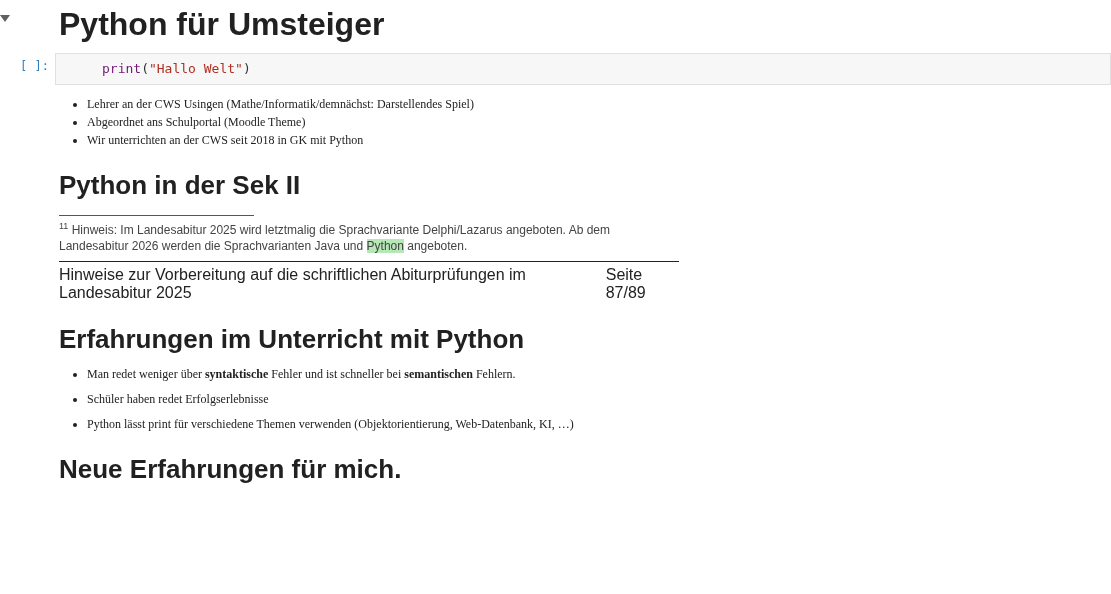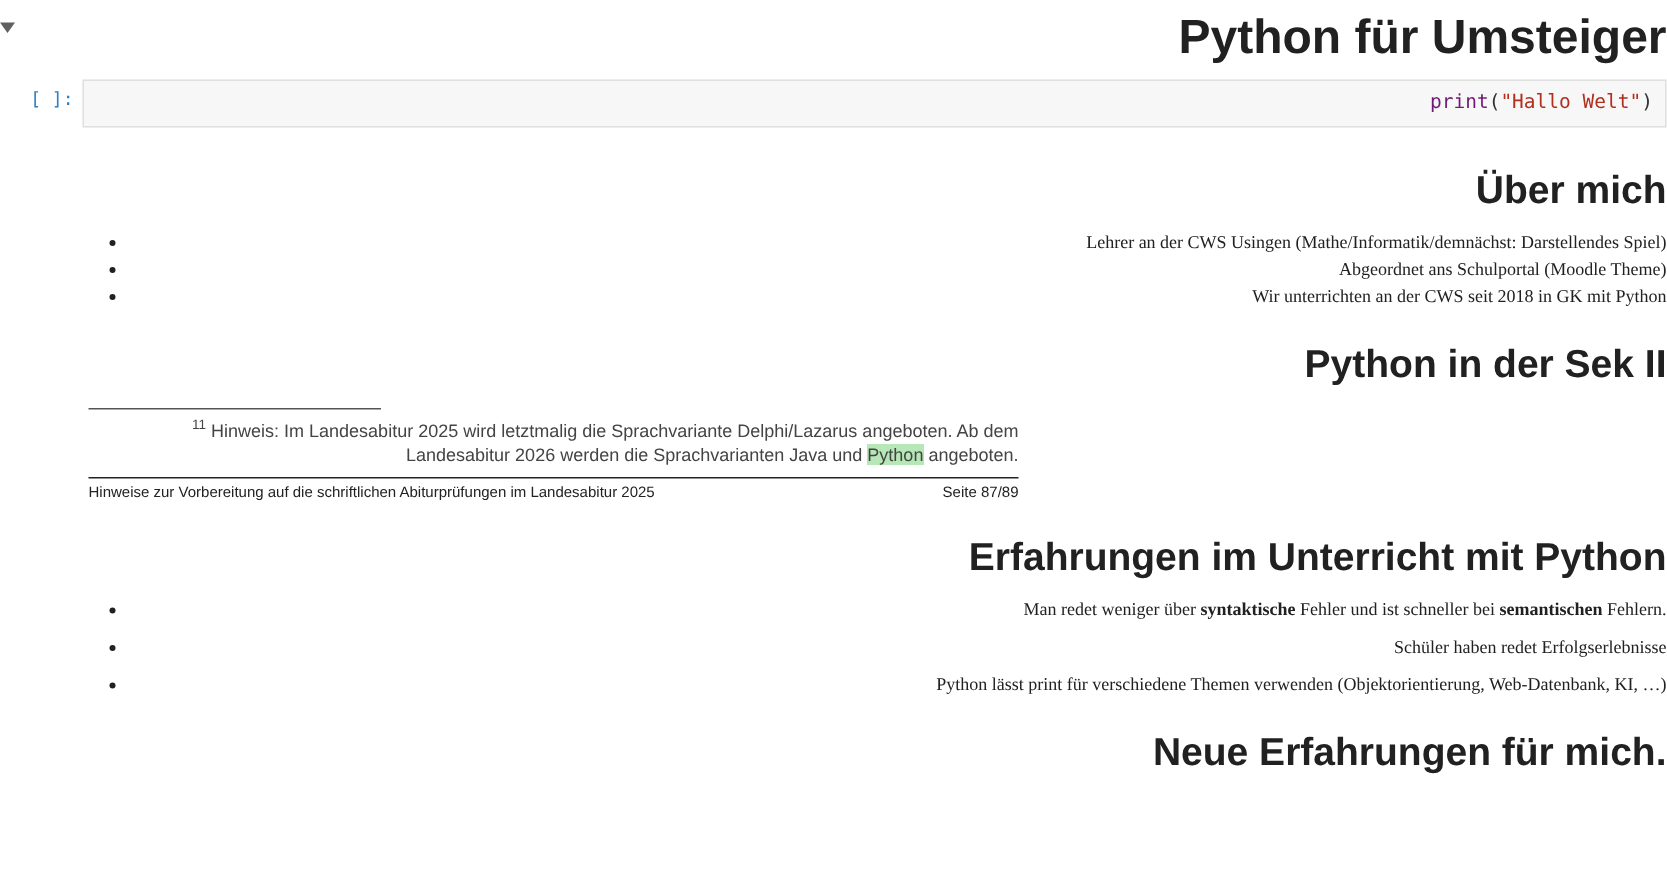--- a/index.html
+++ b/index.html
@@ -27,21 +27,20 @@
   }
   .collapser {
     width: 14px;
     min-width: 14px;
     padding-top: 11px;
     text-align: center;
   }
   .collapser svg { display:block; }
   .cell-body {
     flex: 1;
-    text-align: right;
   }
   .md-cell .cell-body {
     padding-left: 4px;
   }
   h1.title {
     font-size: 32px;
     font-weight: 600;
     margin: 4px 0 6px 0;
   }
   h2 {
@@ -84,34 +83,34 @@
     font-family: Arial, Helvetica, sans-serif;
     font-size: 12px;
     color: #444;
   }
   .footnote-rule {
     width: 195px;
     border: 0;
     border-top: 1px solid #555;
     margin: 0 0 4px 0;
   }
-  .footnote-text { line-height: 1.35; margin-left: 32px; }
+  .footnote-text { line-height: 1.35; }
   .footnote-text sup { font-size: 9px; }
   .footnote-hl {
     background: #b6e7b6;
   }
   .footnote-sep {
     border: 0;
     border-top: 1px solid #222;
     margin: 6px 0 4px 0;
   }
   .footnote-footer {
     display: flex;
     justify-content: space-between;
-    font-size: 10px;
+    font-size: 16px;
     color: #222;
   }
 </style>
 </head>
 <body>
 
 <div class="cell md-cell">
   <div class="collapser">
     <svg width="10" height="10" viewBox="0 0 10 10">
         <path d="M0 2 L10 2 L5 9 Z" fill="#606060"></path>
@@ -129,21 +128,20 @@
   <div class="cell-body">
     <div class="code-input"><span class="tok-func">print</span><span class="tok-punc">(</span><span class="tok-str">"Hallo Welt"</span><span class="tok-punc">)</span></div>
   </div>
 </div>
 
 <div class="cell md-cell">
   <div class="collapser"></div>
   <div class="prompt-area"></div>
   <div class="cell-body">
 
-    <h2>Über mich</h2>
     <ul class="md-list">
       <li>Lehrer an der CWS Usingen (Mathe/Informatik/demnächst: Darstellendes Spiel)</li>
       <li>Abgeordnet ans Schulportal (Moodle Theme)</li>
       <li>Wir unterrichten an der CWS seit 2018 in GK mit Python</li>
     </ul>
 
     <h2>Python in der Sek II</h2>
     <div class="footnote-box">
       <hr class="footnote-rule">
       <div class="footnote-text">

